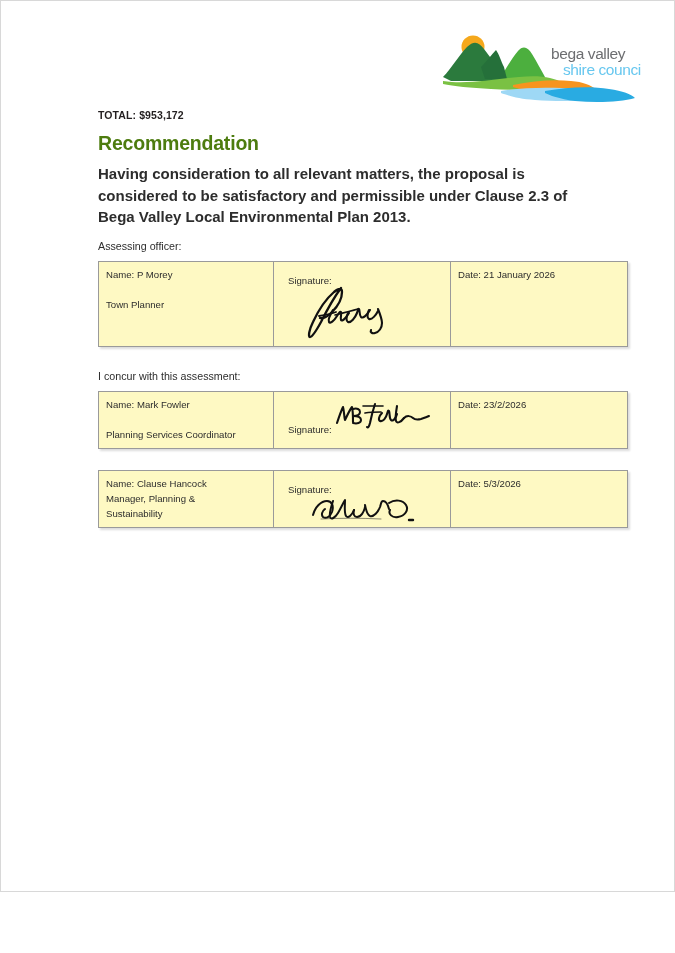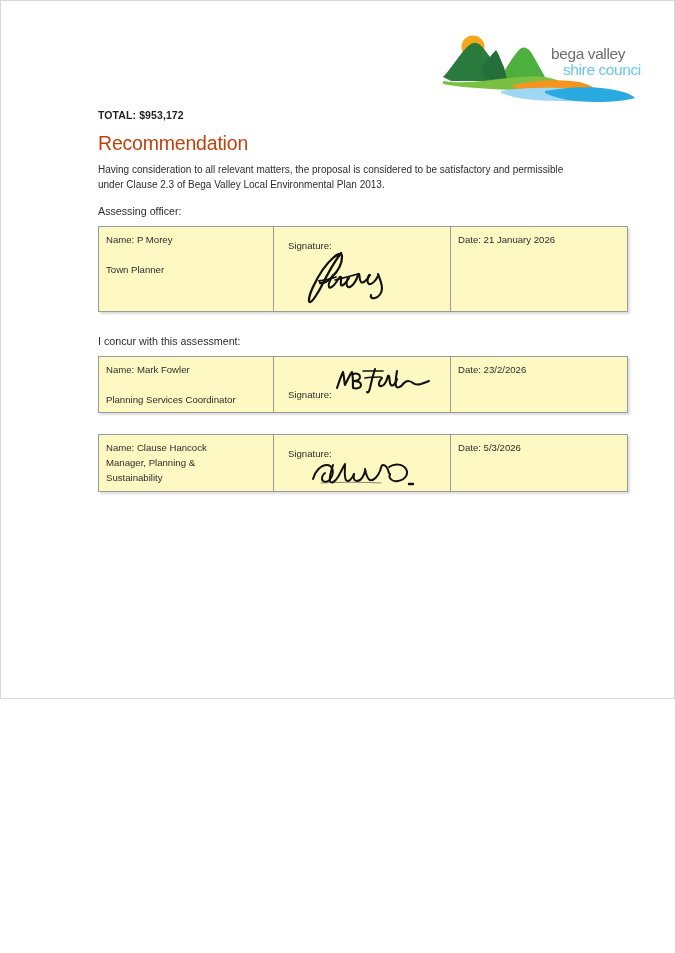--- a/index.html
+++ b/index.html
@@ -6,21 +6,21 @@
     margin: 0;
     padding: 0;
     background: #ffffff;
   }
   body {
     font-family: "Liberation Sans", sans-serif;
   }
   .page {
     position: relative;
     width: 675px;
-    height: 699px;
+    height: 892px;
     background: #ffffff;
     border: 1px solid #d8d8d8;
     box-sizing: border-box;
     overflow: hidden;
   }
 
   
   .logo-wrap {
     position: absolute;
     left: 440px;
@@ -45,31 +45,32 @@
   }
   .total-line {
     font-size: 10.5px;
     font-weight: bold;
     color: #231f20;
     letter-spacing: 0.1px;
     margin: 0 0 8px 0;
   }
   .heading {
     font-size: 19.5px;
-    color: #c2410c;
+    color: #4d7c0f;
     margin: 11px 0 9px 0;
-    font-weight: normal;
+    font-weight: bold;
     letter-spacing: -0.2px;
     line-height: 1.15;
   }
   .para {
-    font-size: 10px;
+    font-size: 15px;
     color: #2d2d2d;
     line-height: 1.42;
     margin: 0 0 12px 0;
+    font-weight: bold;
   }
   .label-line {
     font-size: 10.7px;
     color: #2d2d2d;
     margin: 0 0 7px 0;
     line-height: 1.4;
   }
 
   
   .sig-table {

